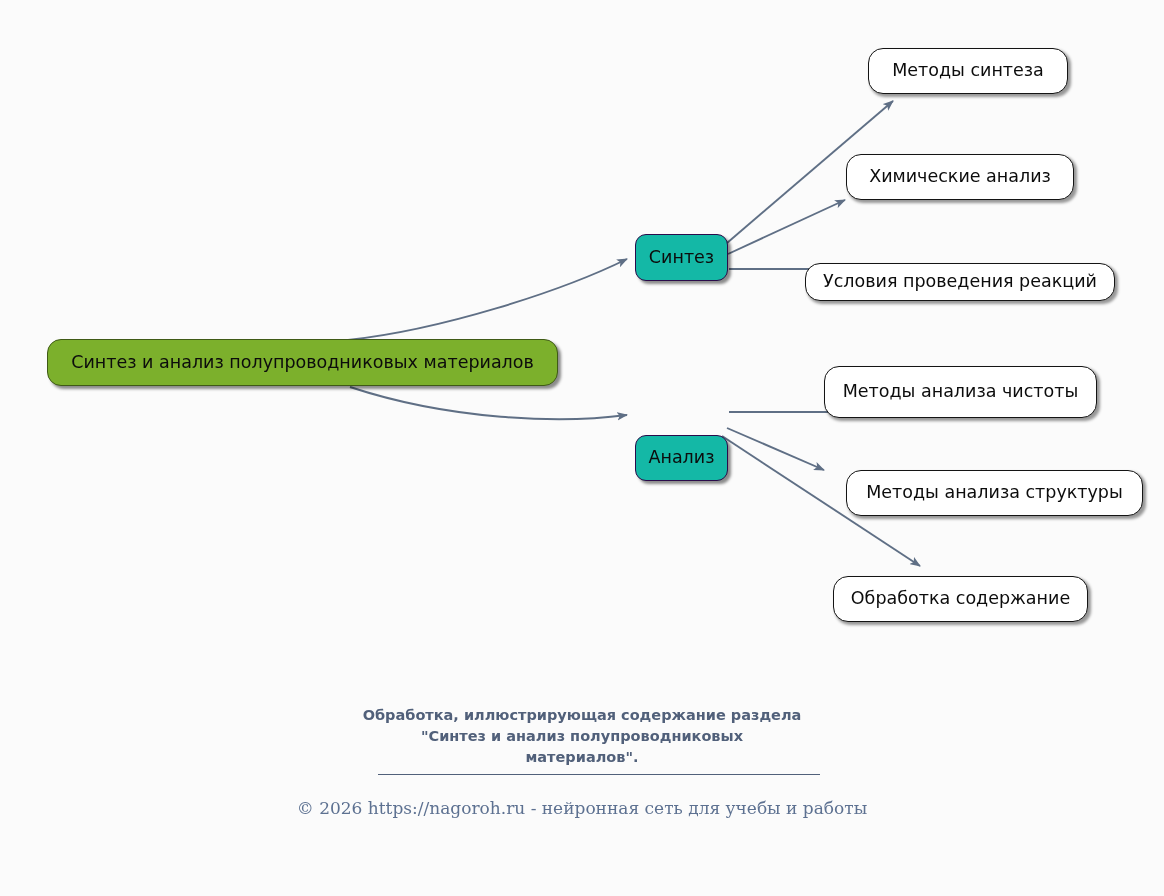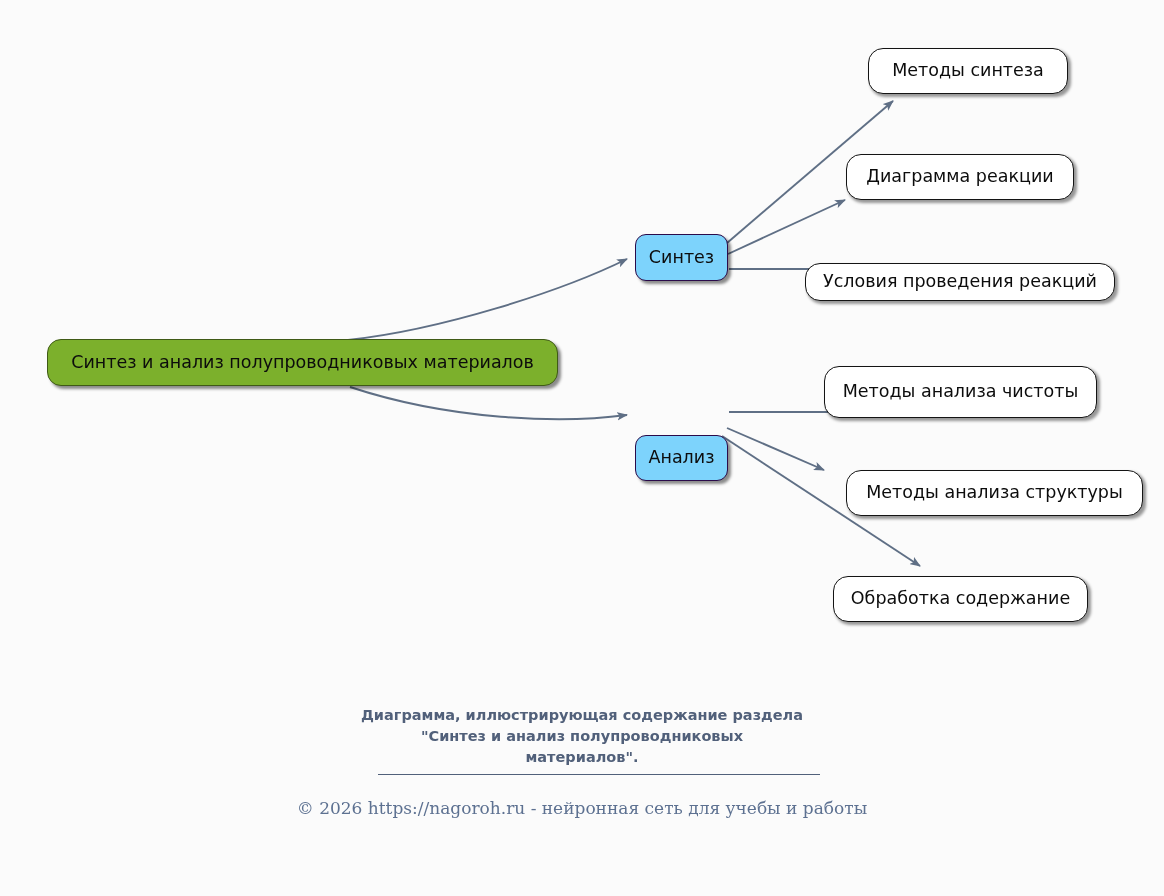--- a/index.html
+++ b/index.html
@@ -48,21 +48,21 @@
   .node-root {
     background: #7cb02c;
     border: 1.6px solid #3f5a16;
     border-radius: 14px;
     font-size: 17.5px;
     box-shadow: 3px 3px 3px rgba(0,0,0,0.45);
     padding: 0 14px;
   }
 
   .node-branch {
-    background: #7dd3fc;
+    background: #14b8a6;
     border: 1.6px solid #2b0b4a;
     border-radius: 11px;
     font-size: 17.5px;
     box-shadow: 3px 3px 3px rgba(0,0,0,0.45);
     padding: 0 10px;
   }
 
   .node-leaf {
     background: #ffffff;
     border: 1.7px solid #141414;
@@ -140,41 +140,41 @@
 
   <div class="node node-branch" style="left:635px; top:392px; width:93px; height:46px;margin-top:43px;">
     <span>Анализ</span>
   </div>
 
   <div class="node node-leaf" style="left:868px; top:48px; width:200px; height:46px;">
     <span>Методы синтеза</span>
   </div>
 
   <div class="node node-leaf" style="left:846px; top:154px; width:228px; height:46px;">
-    <span>Диаграмма реакции</span>
+    <span>Химические анализ</span>
   </div>
 
   <div class="node node-leaf" style="left:805px; top:263px; width:310px; height:38px;">
     <span>Условия проведения реакций</span>
   </div>
 
   <div class="node node-leaf" style="left:824px; top:366px; width:273px; height:52px;">
     <span>Методы анализа чистоты</span>
   </div>
 
   <div class="node node-leaf" style="left:846px; top:470px; width:297px; height:46px;">
     <span>Методы анализа структуры</span>
   </div>
 
   <div class="node node-leaf" style="left:833px; top:576px; width:255px; height:46px;">
     <span>Обработка содержание</span>
   </div>
 
   <div id="caption-block">
-    <span class="caption-line">Диаграмма, иллюстрирующая содержание раздела</span>
+    <span class="caption-line">Обработка, иллюстрирующая содержание раздела</span>
     <span class="caption-line">"Синтез и анализ полупроводниковых</span>
     <span class="caption-line">материалов".</span>
   </div>
 
   <div id="caption-divider"></div>
 
   <div id="footer-text">© 2026 https://nagoroh.ru - нейронная сеть для учебы и работы</div>
 
 </div>
 

